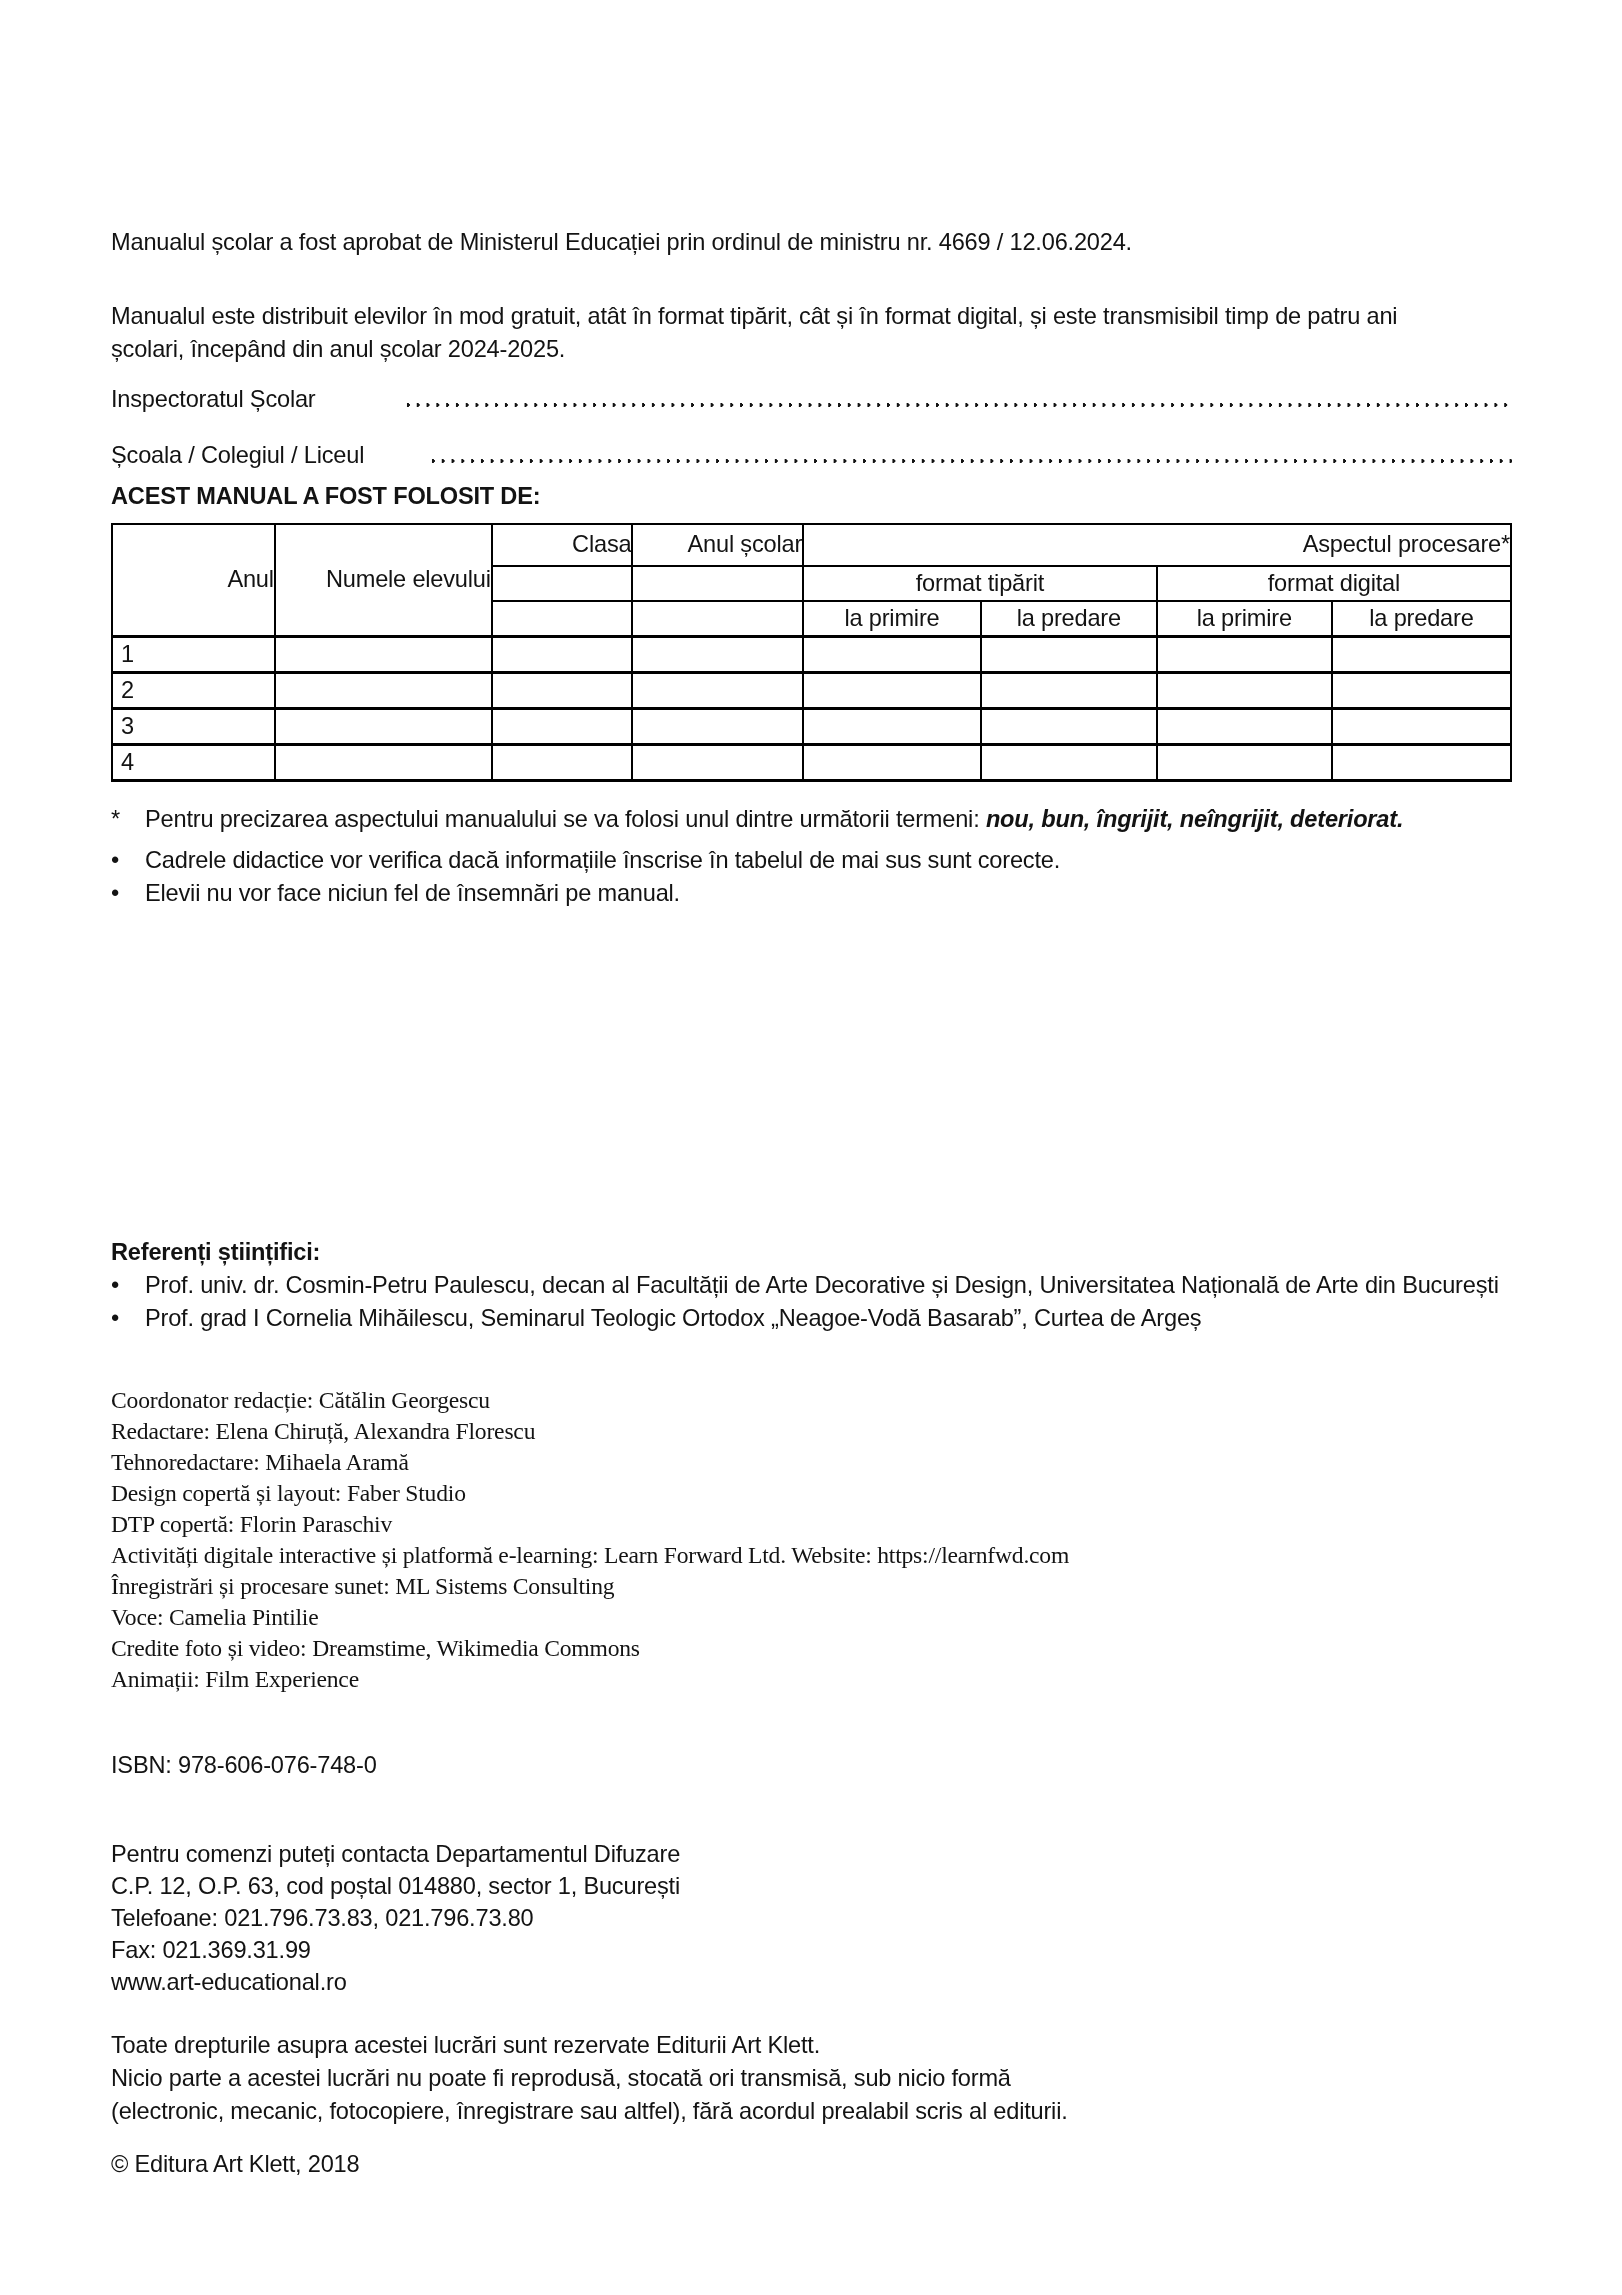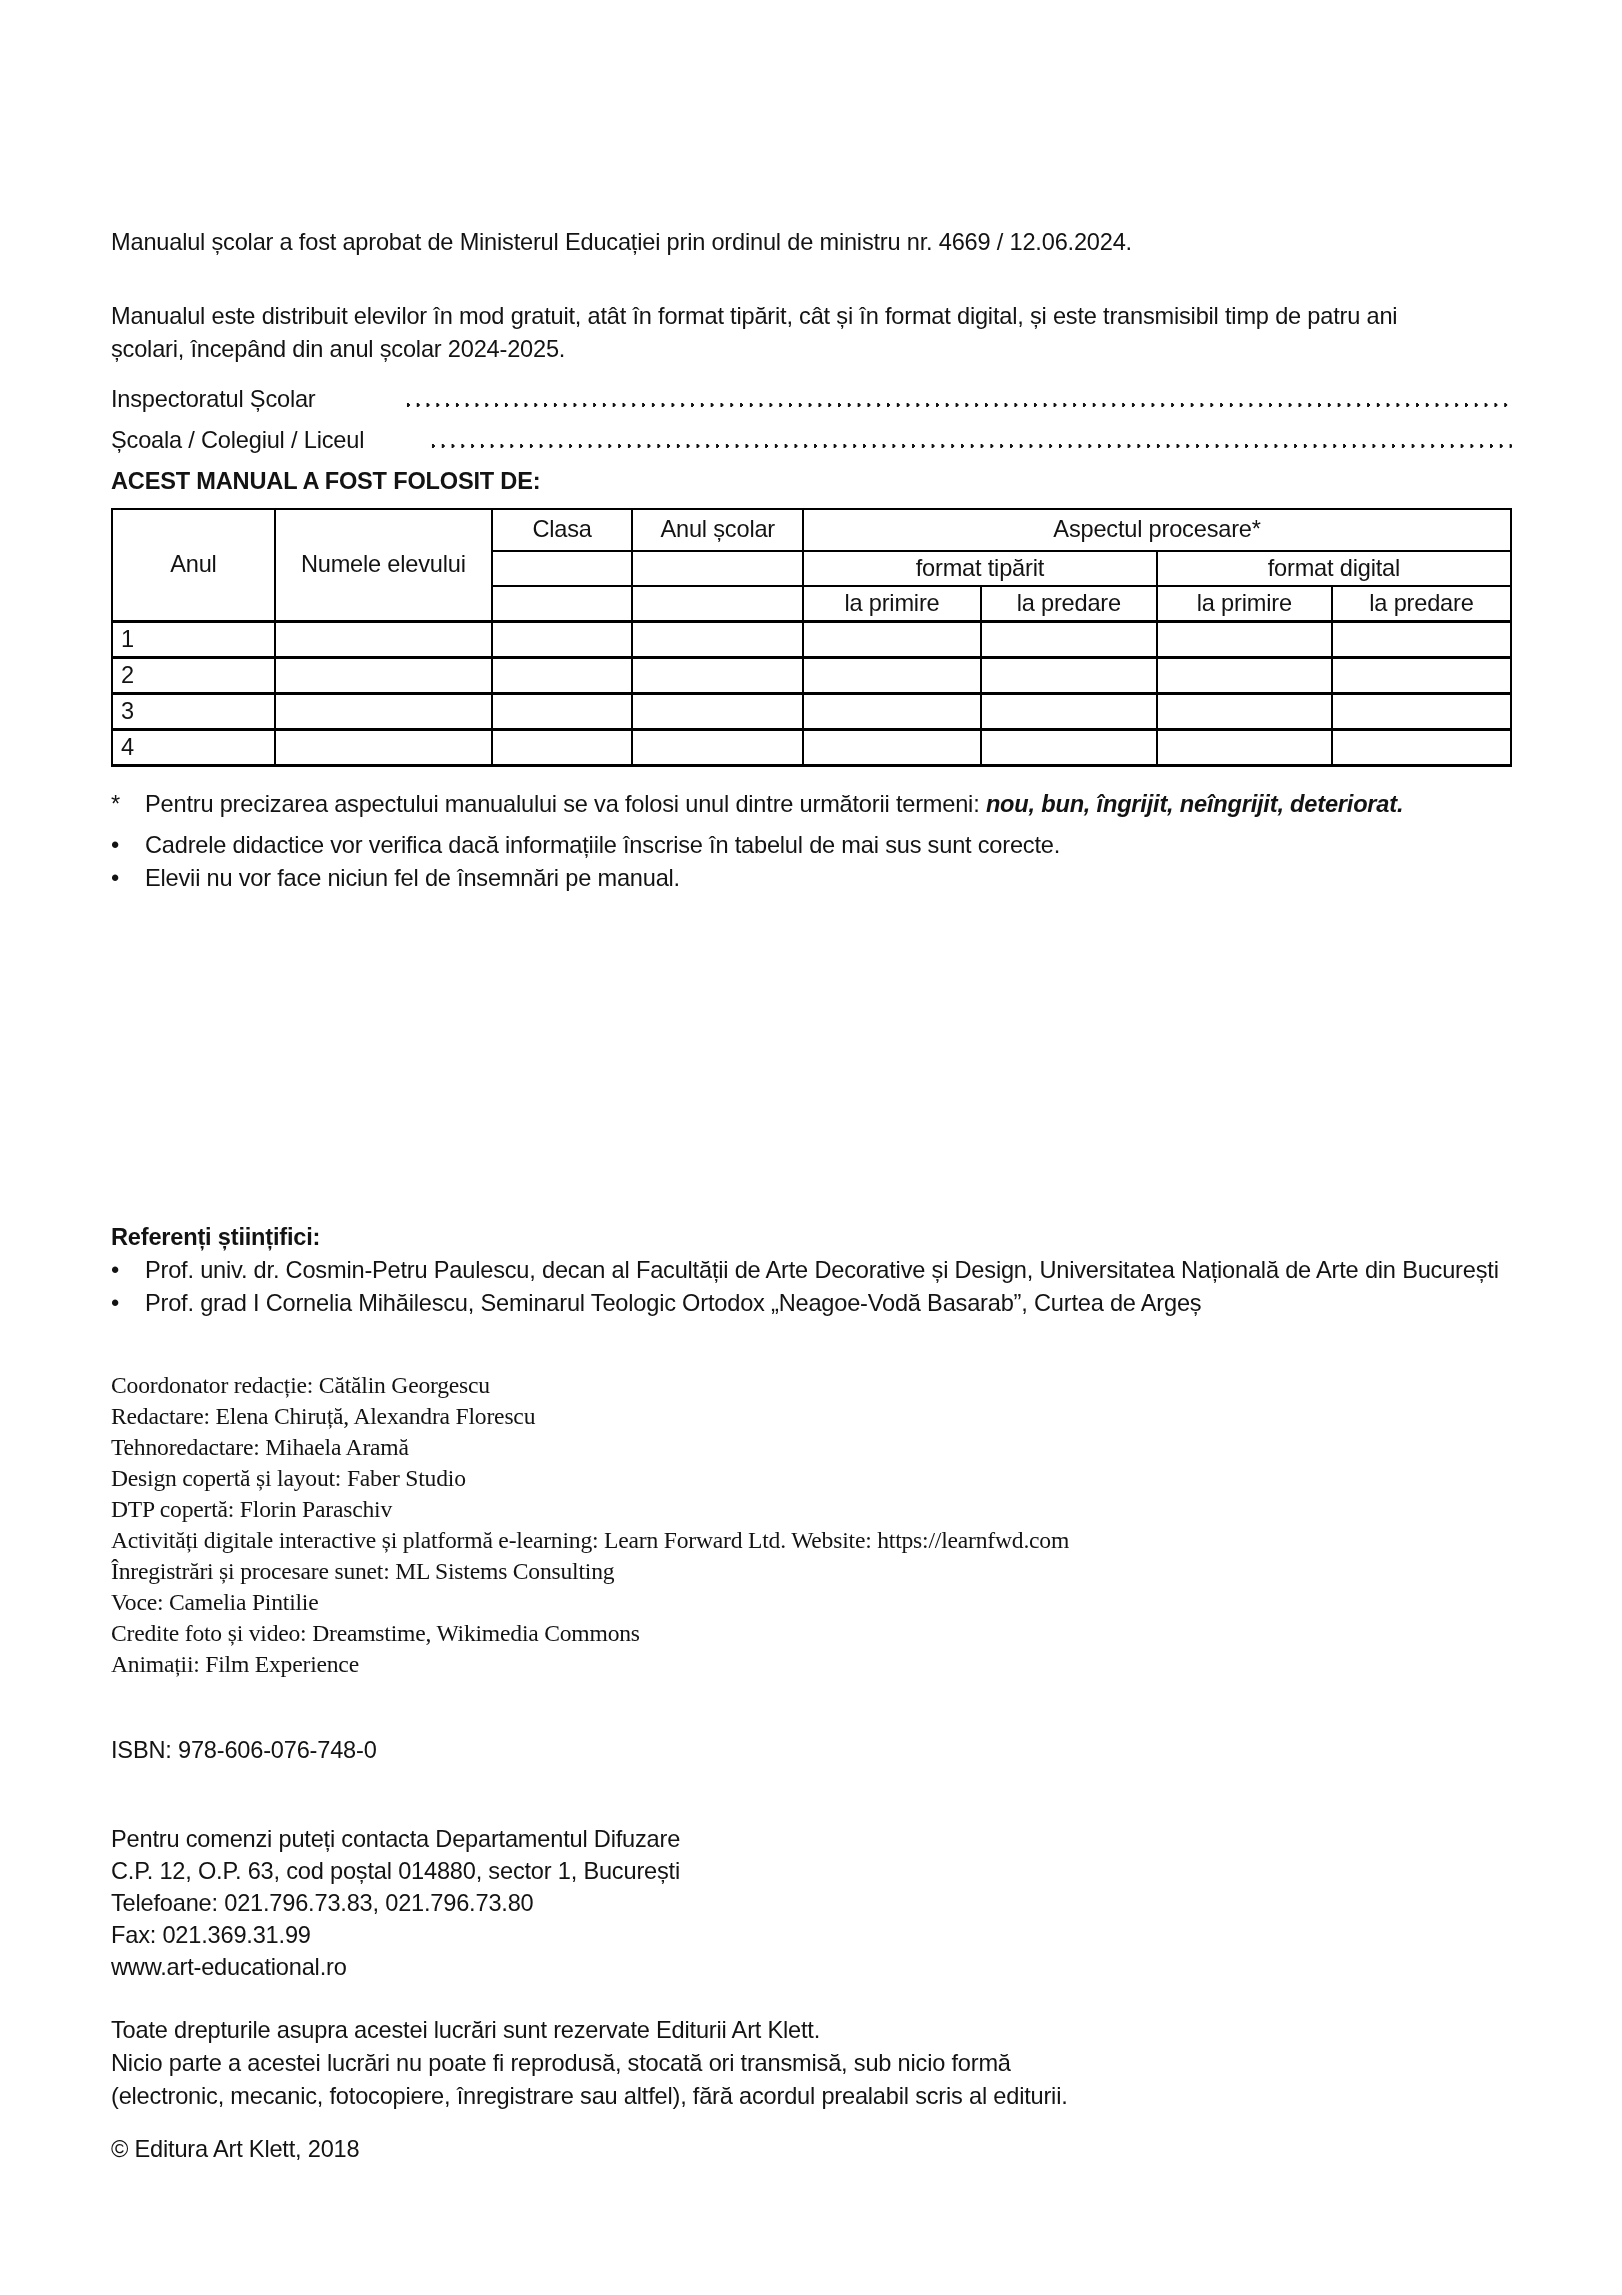--- a/index.html
+++ b/index.html
@@ -14,21 +14,21 @@
     line-height:33px;
     letter-spacing:-0.2px;
     color:#131313;
   }
   p { margin:0; }
   .nw { white-space:nowrap; }
 
   .p2 { margin-top:41px; }
 
   .dotrow { display:flex; margin-top:17px; }
-  .dotrow.second { margin-top:8px;gap:25px; }
+  .dotrow.second { margin-top:23px;gap:25px; }
   .dotlabel { flex:0 0 294px; }
   .dots {
     flex:1 1 auto;
     background-image: radial-gradient(circle 1.8px at 3.3px 22px, #131313 98%, transparent 100%);
     background-size: 9.8px 33px;
     background-repeat: repeat-x;
   }
 
   .table-title { margin-top:7.9px; font-weight:bold; }
 
@@ -42,21 +42,21 @@
     border-bottom-width:3.9px;
   }
   table.usage td {
     border-left:2px solid #000;
     border-right:2px solid #000;
     padding:0;
     text-align:center;
     vertical-align:middle;
     overflow:hidden;
   }
-  tr.h1 td { height:40px; }
+  tr.h1 td { height:40px;text-align:right; }
   tr.h2 td { height:32px; border-top:2.6px solid #000; }
   tr.h3 td { height:31px; border-top:2.6px solid #000; }
   tr.body-row td { height:33px; border-top:3.3px solid #000; }
   tr.body-row td.num { text-align:left; padding-left:7.9px; }
 
   .hang { display:flex; }
   .hang .marker { flex:0 0 34px; }
   .hang .txt { flex:1 1 auto; white-space:nowrap; }
   .note { margin-top:21px; }
   .bullet-first { margin-top:8.5px; }

